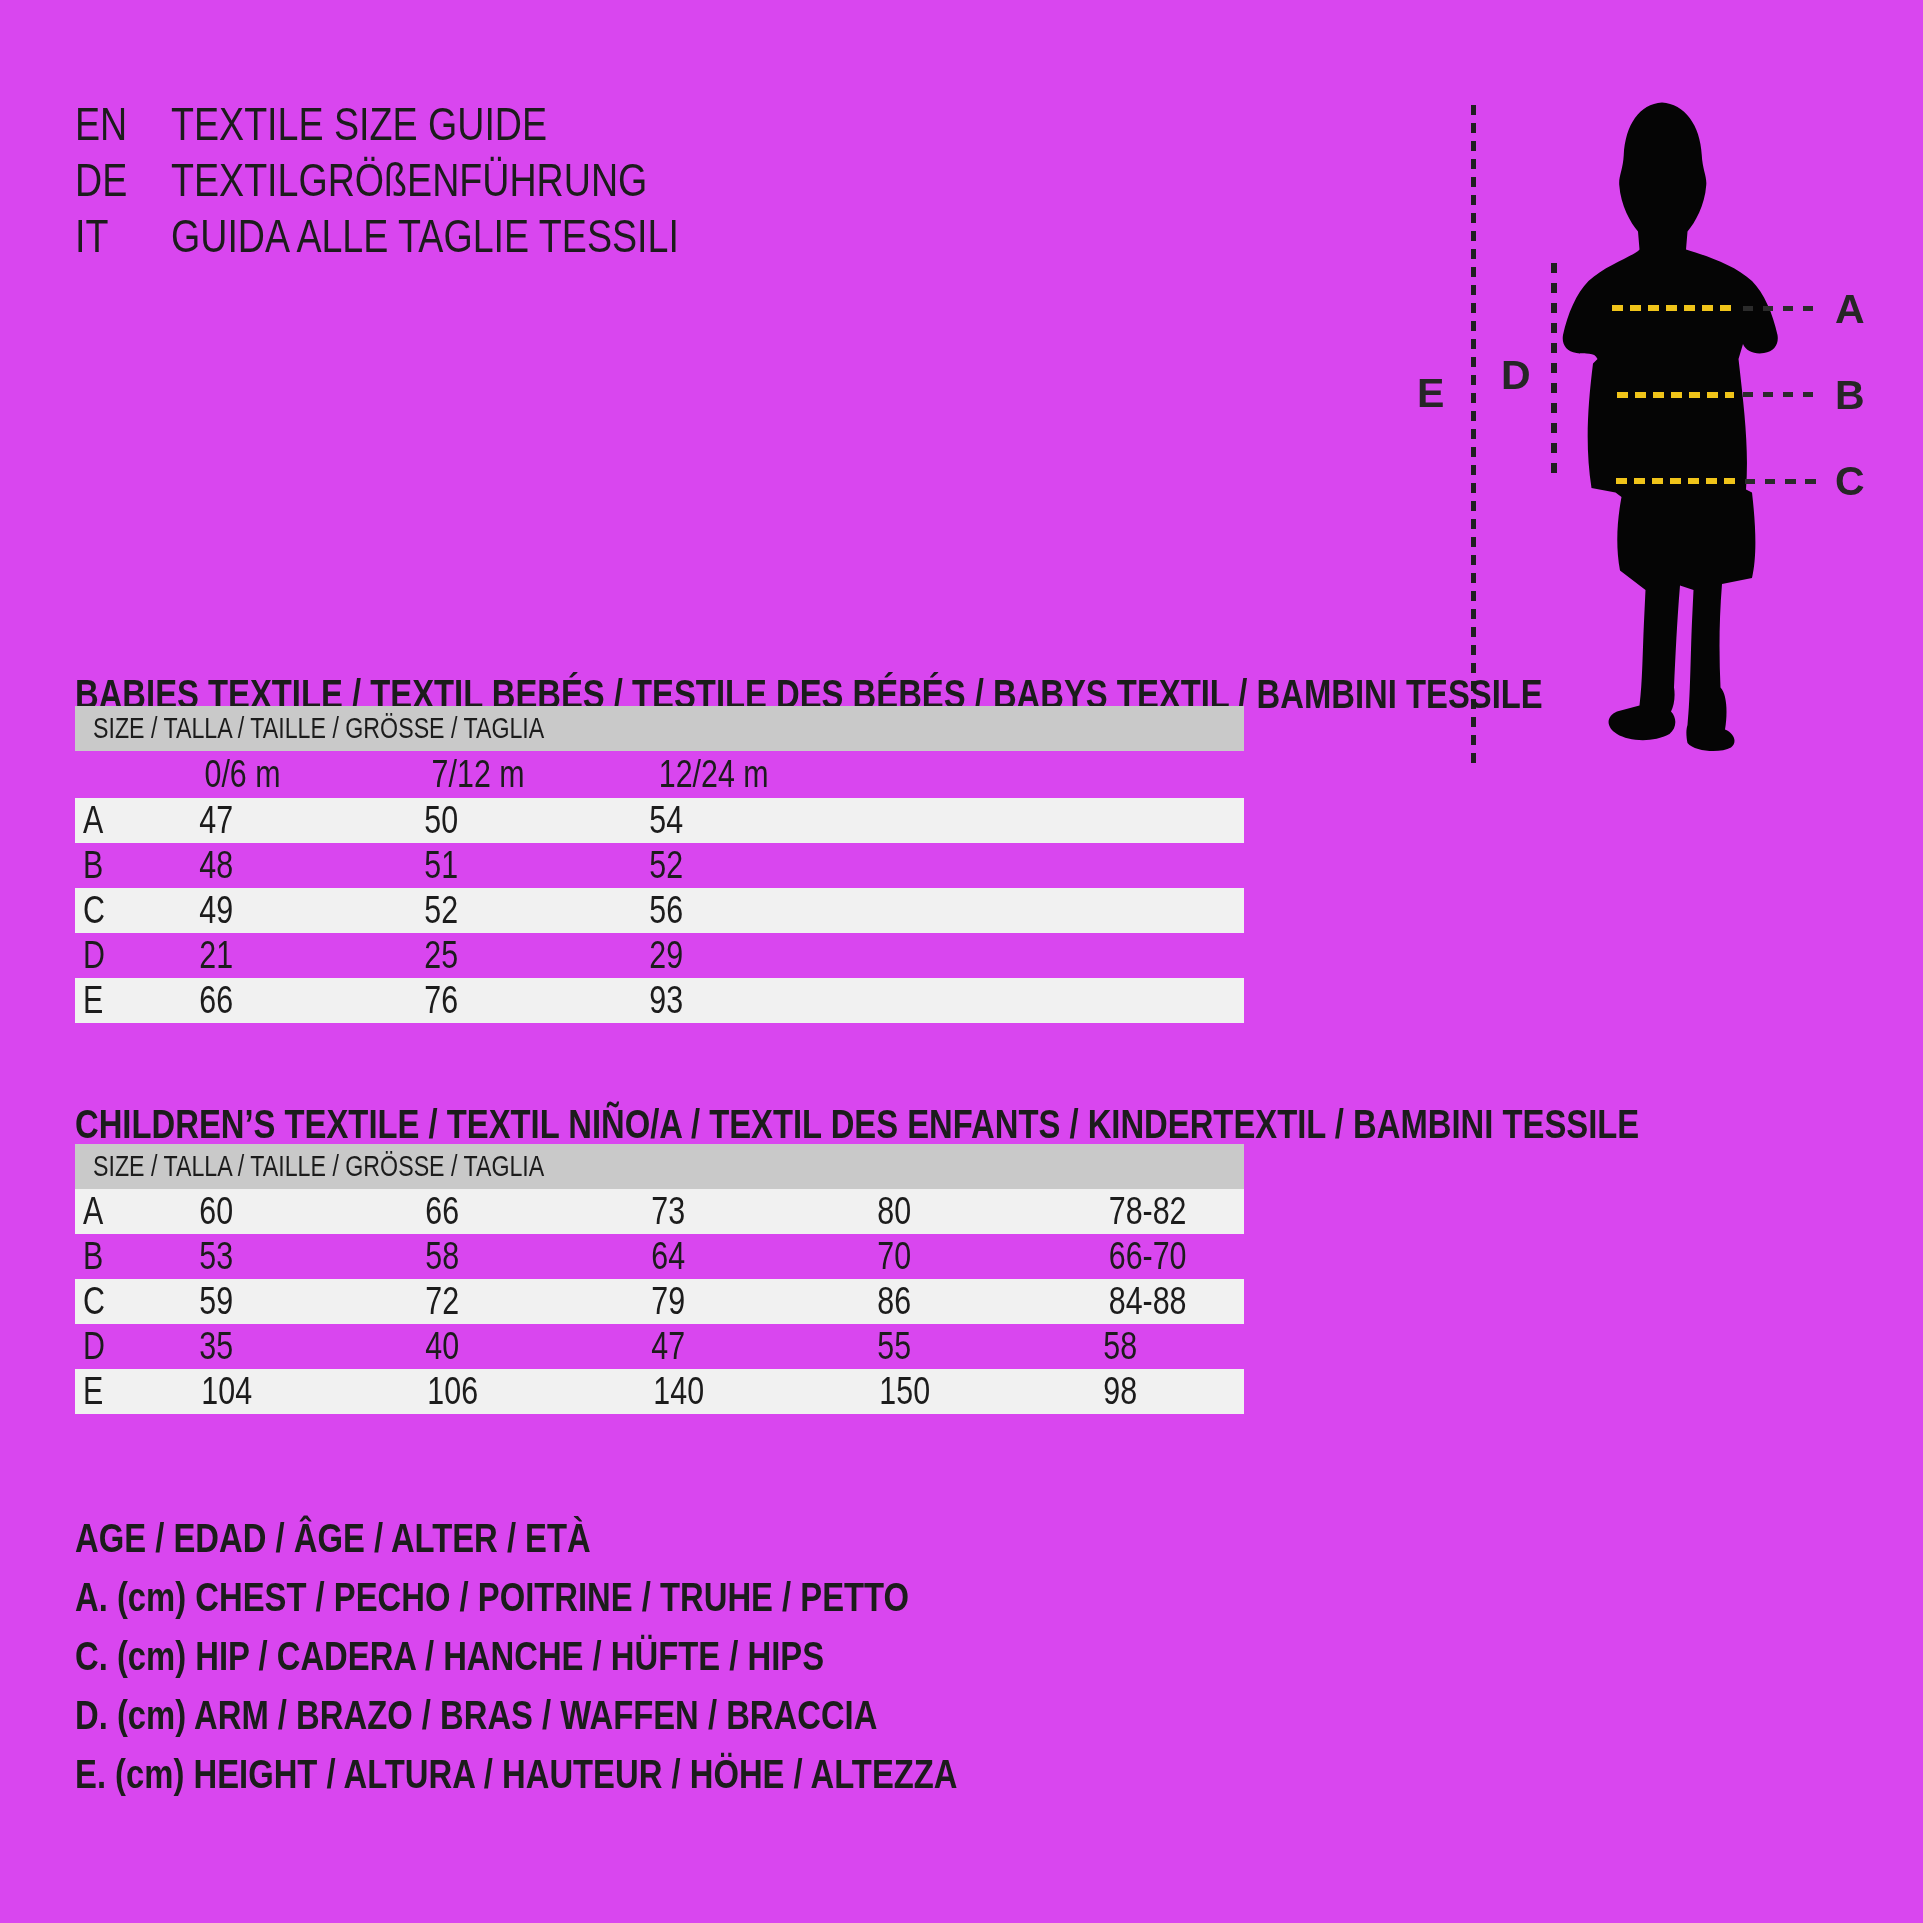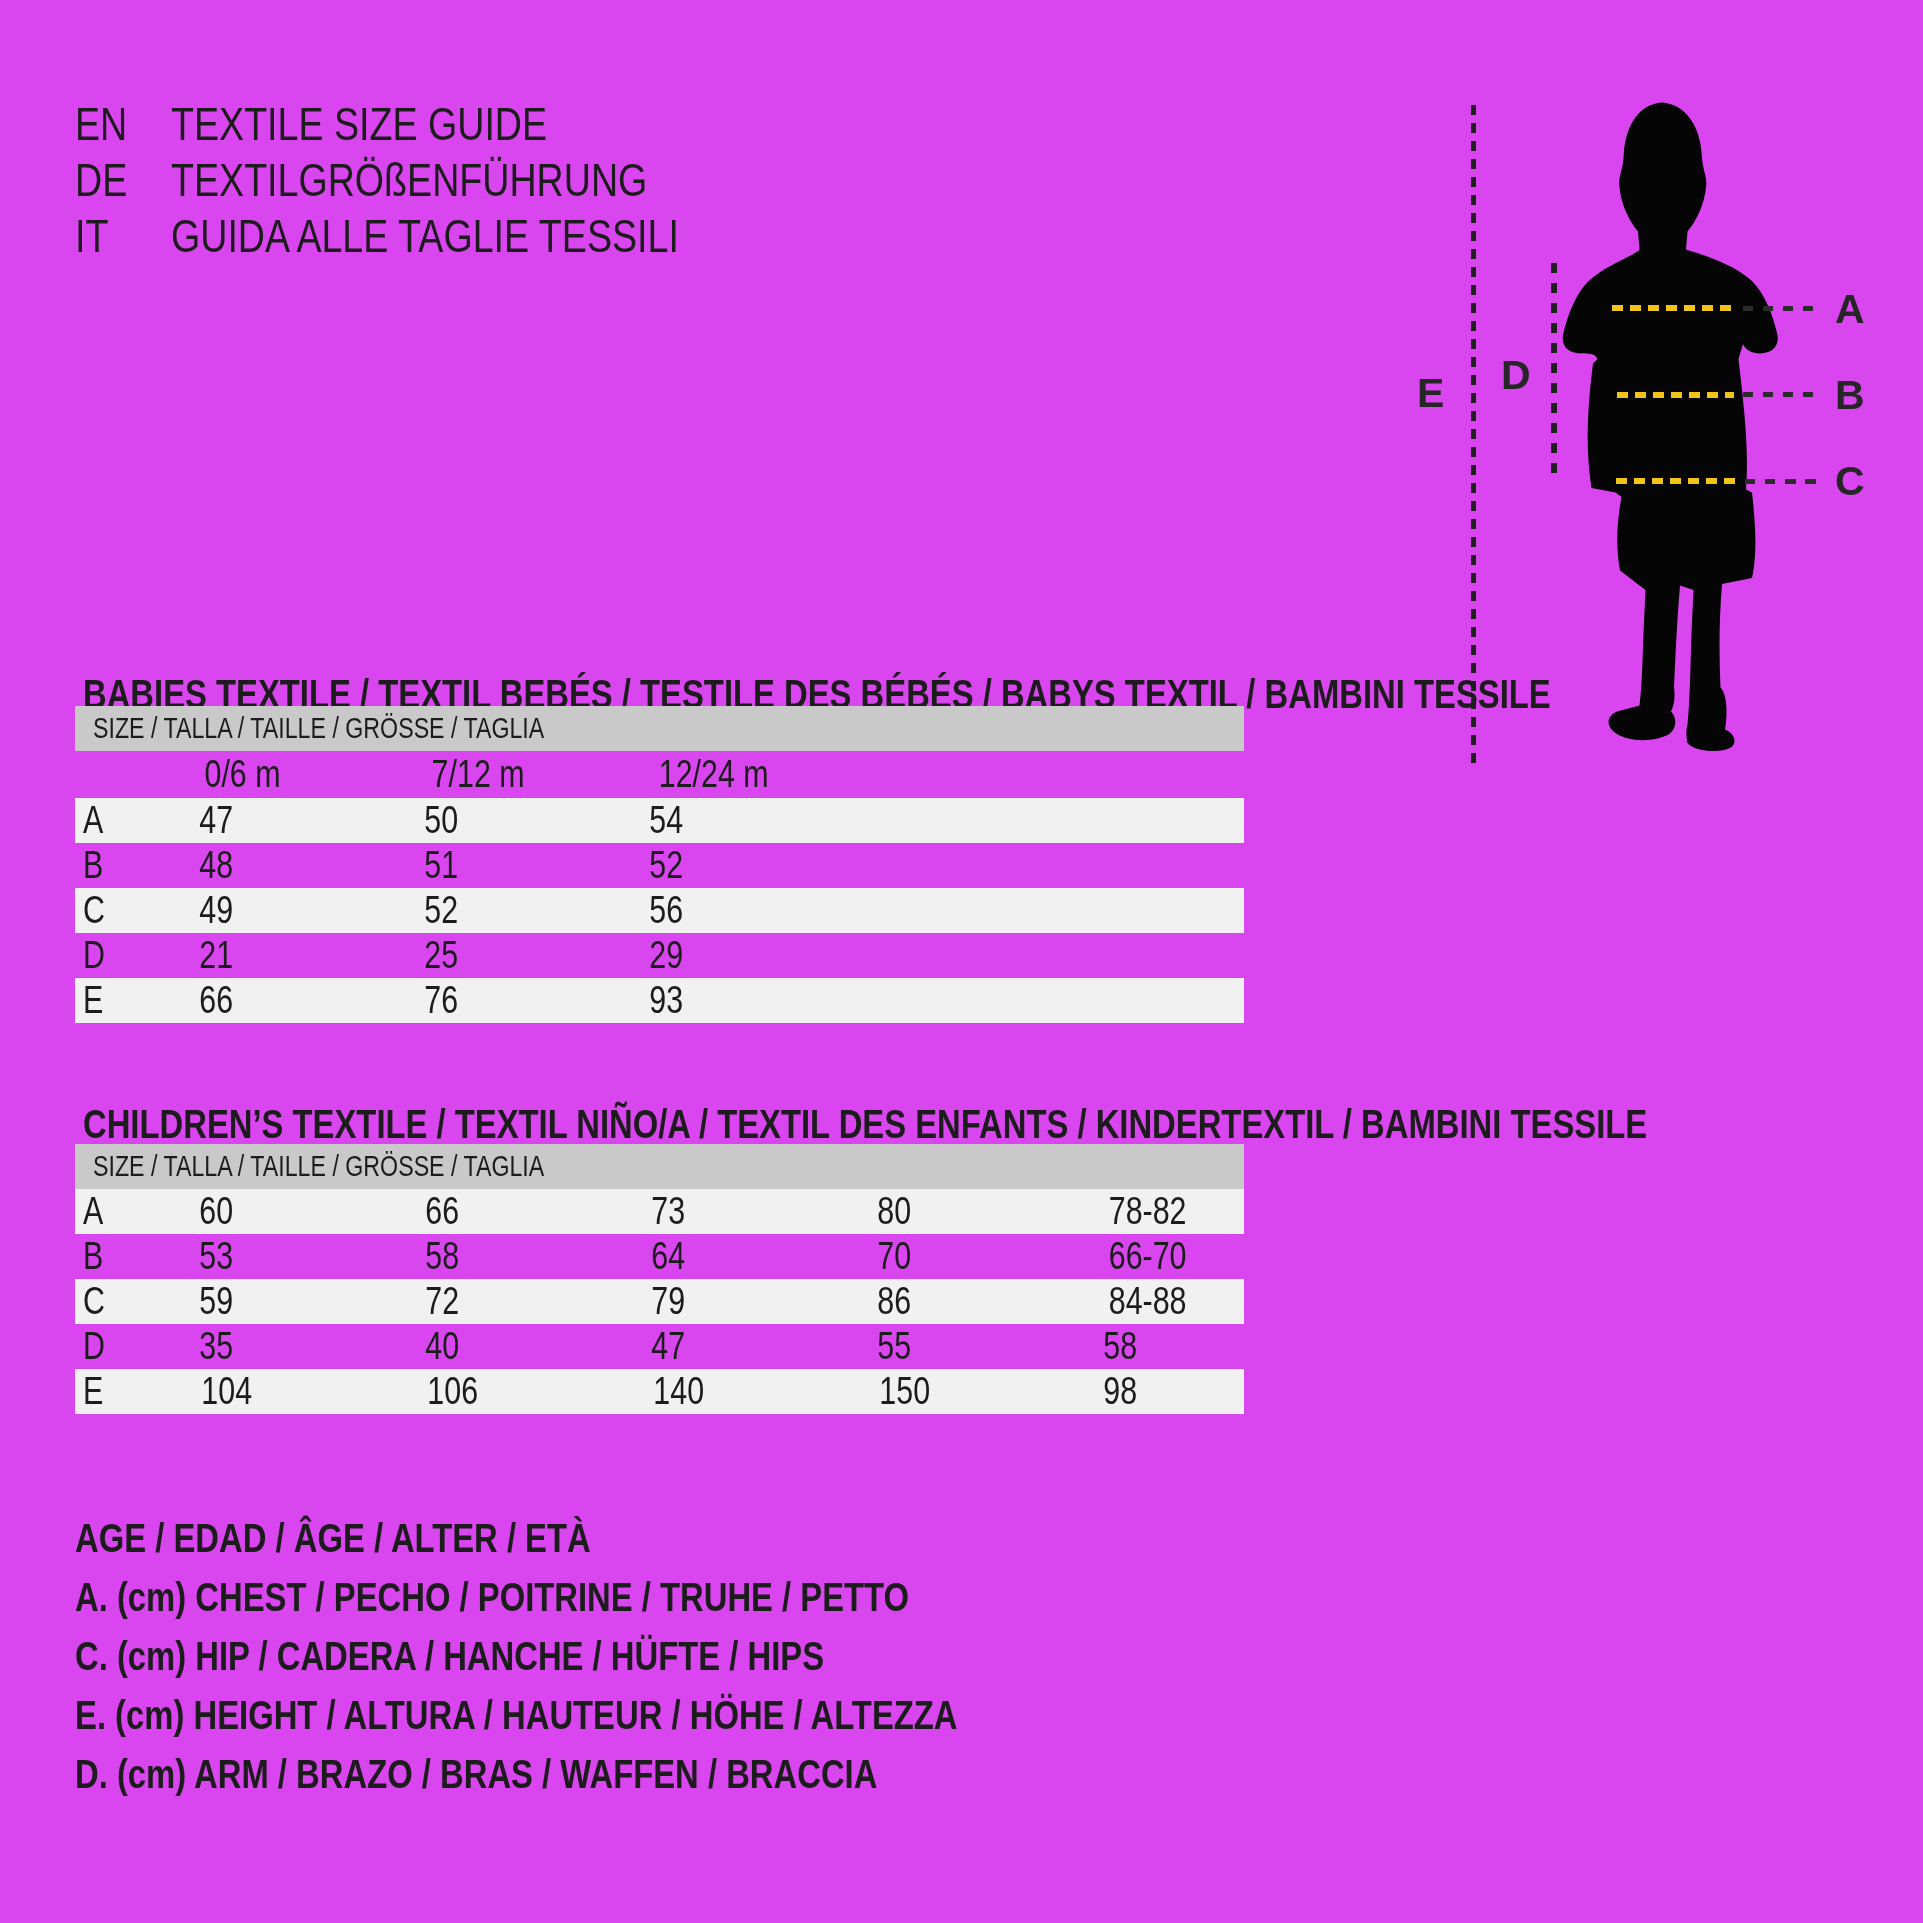--- a/index.html
+++ b/index.html
@@ -20,21 +20,21 @@
     background:repeating-linear-gradient(to bottom,#1f1f1f 0 9.8px,transparent 9.8px 18px);}
   .d-line{left:1551px;top:263px;width:6px;height:211px;
     background:repeating-linear-gradient(to bottom,#1f1f1f 0 10.5px,transparent 10.5px 20px);}
   .silhouette{position:absolute;left:1548px;top:96px;width:240px;height:661px;}
   .mline{position:absolute;height:6px;}
   .mline.yellow{background:repeating-linear-gradient(to right,#f0c419 0 11.3px,transparent 11.3px 18px);}
   .mline.dark{height:5.3px;background:repeating-linear-gradient(to right,#2b2b2b 0 10.5px,transparent 10.5px 20px);}
   .fig-label{position:absolute;font-size:41px;font-weight:bold;line-height:1;color:#262626;}
 
   
-  .section-heading{position:absolute;left:83px;font-size:41px;line-height:42px;white-space:nowrap;}
+  .section-heading{position:absolute;left:75px;font-size:41px;line-height:42px;white-space:nowrap;}
 
   
   .sg-table{position:absolute;left:75px;width:1169px;}
   .size-bar{height:45px;background:#c9c9c9;line-height:45px;font-size:29px;padding-left:18px;box-sizing:border-box;}
   .trow{display:grid;height:45px;align-items:center;font-size:38px;}
   .babies .trow{grid-template-columns:120px 225px 225px 225px;}
   .children .trow{grid-template-columns:120px 226px 226px 226px 226px 219px;}
   .trow.colhead{height:47px;}
   .trow.striped{background:#f1f1f1;}
   .trow .c{text-align:left;}
@@ -216,18 +216,18 @@
       <span class="c"><span class="cxc">140</span></span>
       <span class="c"><span class="cxc">150</span></span>
       <span class="c"><span class="cxc">98</span></span>
     </div>
   </div>
 
   <section class="legend">
     <div class="legend-line"><span class="cx">AGE / EDAD / ÂGE / ALTER / ETÀ</span></div>
     <div class="legend-line"><span class="cx">A. (cm) CHEST / PECHO / POITRINE / TRUHE / PETTO</span></div>
     <div class="legend-line"><span class="cx">C. (cm) HIP / CADERA / HANCHE / HÜFTE / HIPS</span></div>
+    <div class="legend-line"><span class="cx">D. (cm) ARM / BRAZO / BRAS / WAFFEN / BRACCIA</span></div>
     <div class="legend-line"><span class="cx">E. (cm) HEIGHT / ALTURA / HAUTEUR / HÖHE / ALTEZZA</span></div>
-    <div class="legend-line"><span class="cx">D. (cm) ARM / BRAZO / BRAS / WAFFEN / BRACCIA</span></div>
   </section>
 
 </div>
 
 
 </body></html>

